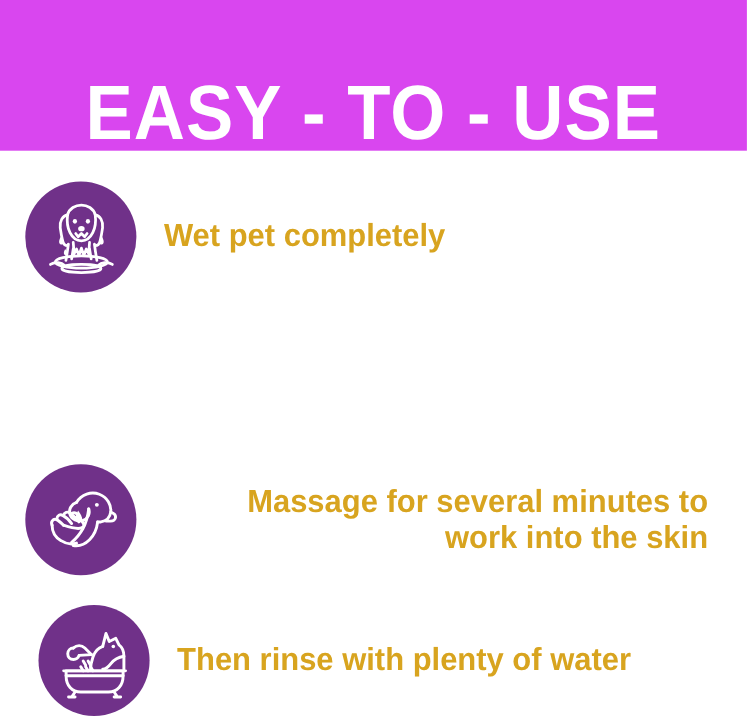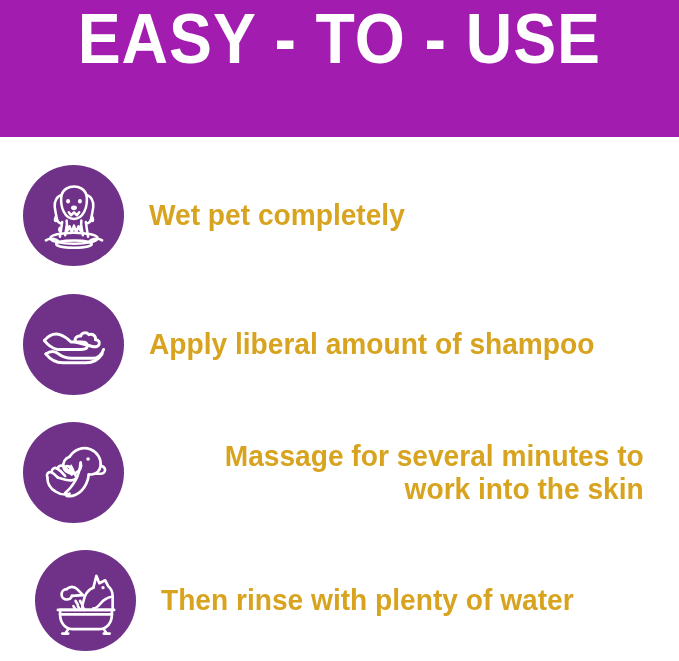--- a/index.html
+++ b/index.html
@@ -15,23 +15,23 @@
     position: relative;
   }
 
   
   #header-banner {
     position: absolute;
     left: 0;
     top: 0;
     width: 679px;
     height: 137px;
-    background: #a21caf;
+    background: #d946ef;
     display: flex;
-    align-items: flex-start;
+    align-items: flex-end;
     justify-content: center;
   }
   #header-title {
     color: #ffffff;
     font-family: "Liberation Sans Narrow", "Liberation Sans", sans-serif;
     font-weight: bold;
     font-size: 70px;
     line-height: 70px;
     letter-spacing: 1px;
     transform: scaleX(0.92);
@@ -132,40 +132,20 @@
 
         <ellipse cx="50" cy="80" rx="32" ry="7.5"></ellipse>
         <path d="M12 83 C18 79 26 81 29 84"></path>
         <path d="M88 83 C82 79 74 81 71 84"></path>
         <ellipse cx="50" cy="88" rx="24" ry="5"></ellipse>
       </svg>
     </div>
     <div class="step-label">Wet pet completely</div>
   </div>
 
-  <div class="step-row" data-step="1">
-    <div class="step-icon-circle">
-      <svg viewBox="0 0 100 100" xmlns="http://www.w3.org/2000/svg" fill="none" stroke="#ffffff" stroke-width="4" stroke-linecap="round" stroke-linejoin="round">
-
-        <path d="M10 44 C16 37 24 34 31 36 C37 38 42 42 46 46
-                 L60 46 C65 46 68 48 68 51 C68 54 65 56 60 56
-                 L40 56"></path>
-        <path d="M10 44 C14 49 20 54 27 56 L40 56"></path>
-
-        <path d="M52 46 C50 41 54 37 59 38 C60 33 67 32 70 36
-                 C75 34 80 38 79 43 C83 43 85 46 84 49
-                 C83 52 79 53 75 52 L52 46 Z"></path>
-
-        <path d="M12 62 C18 58 24 58 29 62 C34 66 40 68 47 68
-                 L75 68 C82 68 88 63 90 56"></path>
-        <path d="M12 62 C18 70 26 74 35 74 L66 74 C75 74 83 70 88 62"></path>
-      </svg>
-    </div>
-    <div class="step-label">Apply liberal amount of shampoo</div>
-  </div>
 
   <div class="step-row" data-step="2">
     <div class="step-icon-circle">
       <svg viewBox="0 0 100 100" xmlns="http://www.w3.org/2000/svg" fill="none" stroke="#ffffff" stroke-width="3.6" stroke-linecap="round" stroke-linejoin="round">
 
         <path d="M44 28 C50 18 62 14 72 18 C82 22 87 31 86 40
                  C85 47 80 51 74 52 L70 52"></path>
         <path d="M86 40 C89 41 92 43 92 46 C92 49 89 51 86 51 L80 51"></path>
 
         <path d="M44 28 C38 30 34 36 36 43 C38 49 45 52 52 50

